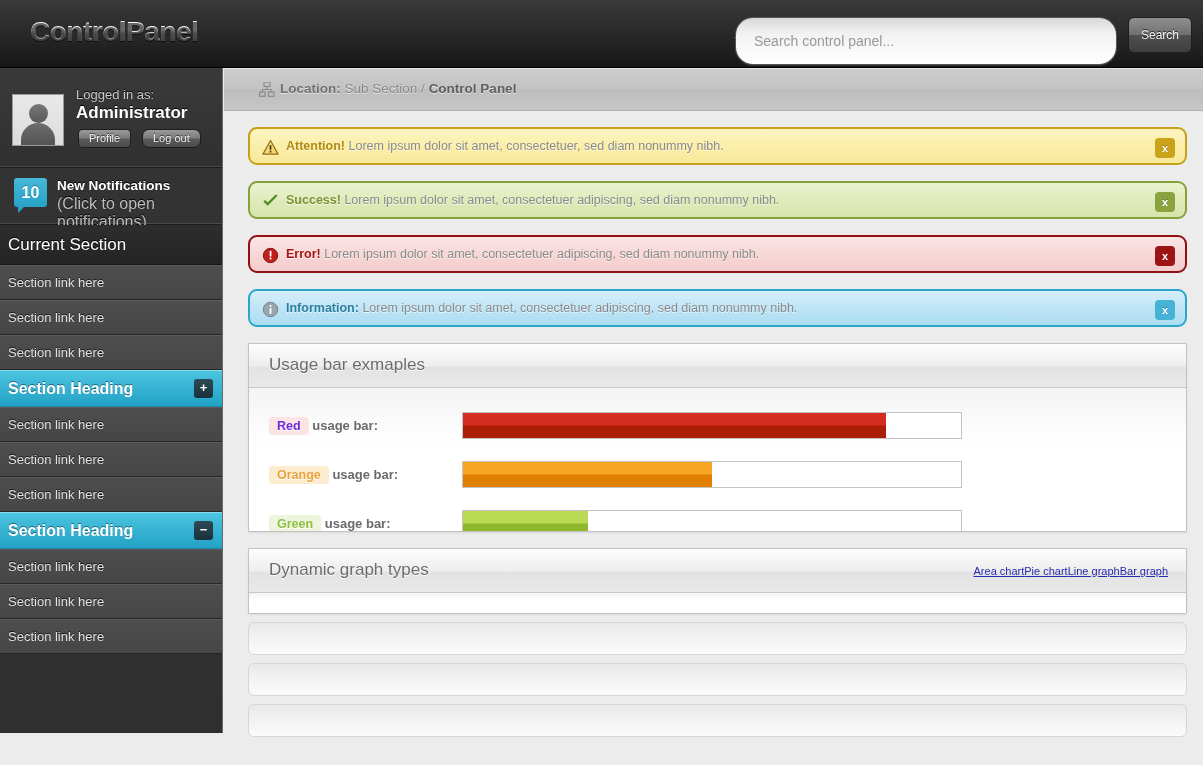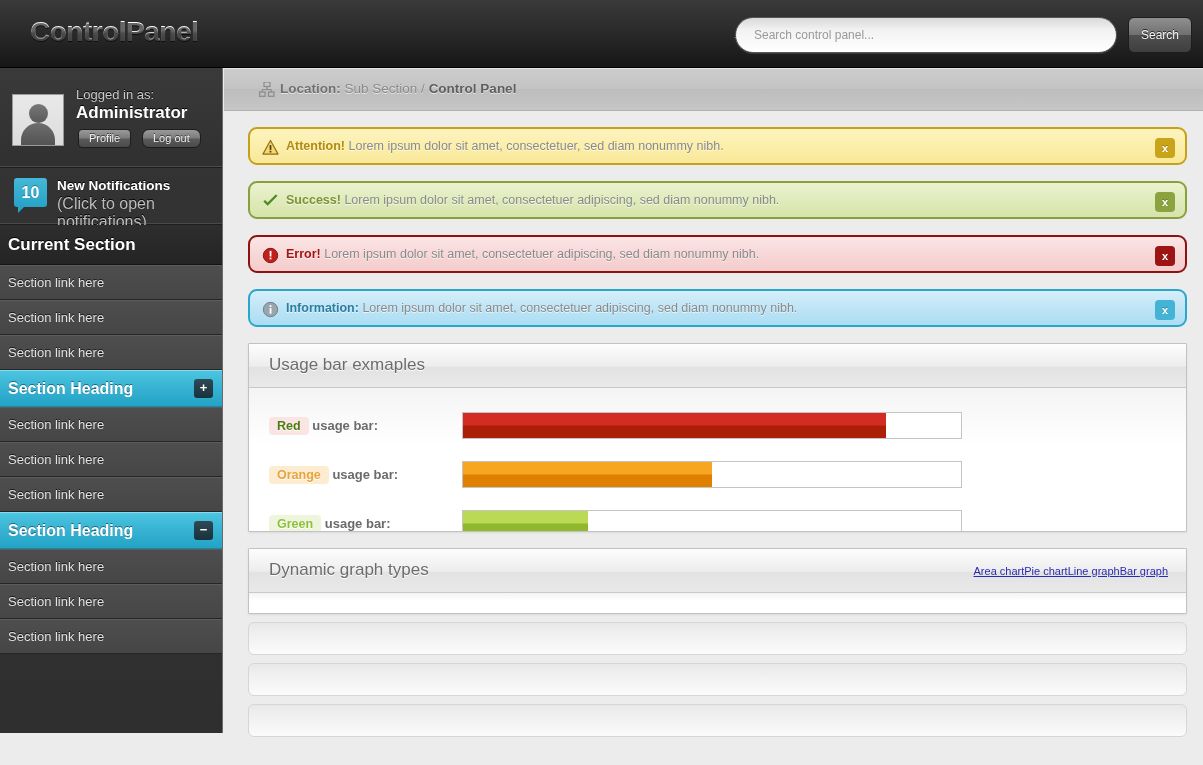--- a/index.html
+++ b/index.html
@@ -27,25 +27,25 @@
     text-shadow: 0 1px 0 rgba(0,0,0,0.6);
   }
   .advanced-link {
     position: absolute; right: 415px; top: 25px;
     color: #d8d8d8; font-size: 12px; text-decoration: underline;
     text-shadow: 0 -1px 0 #000;
     cursor: pointer;
   }
   .search-input {
     position: absolute; right: 86px; top: 17px;
-    width: 382px; height: 36px;
+    width: 382px; height: 48px;
     border: 1px solid #555; border-radius: 18px;
     background: linear-gradient(to bottom, #d9d9d9 0%, #f2f2f2 35%, #ffffff 100%);
     padding: 0 18px;
-    font-size: 12px; color: #777;
+    font-size: 14px; color: #777;
     font-family: "Liberation Sans", sans-serif;
     outline: none;
     box-shadow: 0 1px 0 rgba(255,255,255,0.12);
   }
   .search-input::placeholder { color: #999; }
   .search-btn {
     position: absolute; right: 11px; top: 17px;
     width: 64px; height: 36px;
     border: 1px solid #1d1d1d; border-radius: 6px;
     background: linear-gradient(to bottom, #8f8f8f 0%, #707070 50%, #4f4f4f 51%, #3f3f3f 100%);
@@ -136,21 +136,21 @@
   .notif-sub {
     position: absolute; left: 57px; top: 27px;
     color: #bdbdbd; font-size: 16px;
     text-shadow: 0 -1px 0 #000;
   }
 
   .nav-current {
     position: relative; height: 40px; line-height: 40px;
     padding-left: 8px;
     background: linear-gradient(to bottom, #2e2e2e, #242424);
-    color: #fff; font-size: 17px; font-weight: bold;
+    color: #fff; font-size: 17px; font-weight: normal;
     text-shadow: 0 -1px 0 #000;
     border-bottom: 1px solid #141414;
   }
   .nav-link {
     position: relative; height: 35px; line-height: 35px;
     padding-left: 8px;
     background: linear-gradient(to bottom, #4e4e4e, #464646);
     color: #e2e2e2; font-size: 13px;
     text-shadow: 0 -1px 0 rgba(0,0,0,0.7);
     border-bottom: 1px solid #262626;
@@ -433,21 +433,21 @@
     </div>
 
     <div class="panel">
       <div class="panel-head">
         <div class="panel-title">Usage bar exmaples</div>
       </div>
       <div class="panel-body" style="height:143px;padding:22px 0 0 0;">
 
         <div class="usage-row">
           <div class="usage-label" style="left:20px;">
-            <span class="usage-tag" id="tag-red" style="background: rgb(251, 228, 228); color: #4d7c0f;">Red</span>
+            <span class="usage-tag" id="tag-red" style="background: rgb(251, 228, 228); color: #6d28d9;">Red</span>
             <span>usage bar:</span>
           </div>
           <div class="usage-track">
             <div class="usage-fill" id="fill-red" style="width: 85%; background: linear-gradient(rgb(212, 43, 34) 0%, rgb(212, 43, 34) 48%, rgb(171, 31, 6) 52%, rgb(171, 31, 6) 100%);"></div>
           </div>
         </div>
 
         <div class="usage-row" style="margin-top:14px;">
           <div class="usage-label" style="left:20px;">
             <span class="usage-tag" id="tag-orange" style="background: rgb(253, 236, 207); color: rgb(232, 163, 61);">Orange</span>

